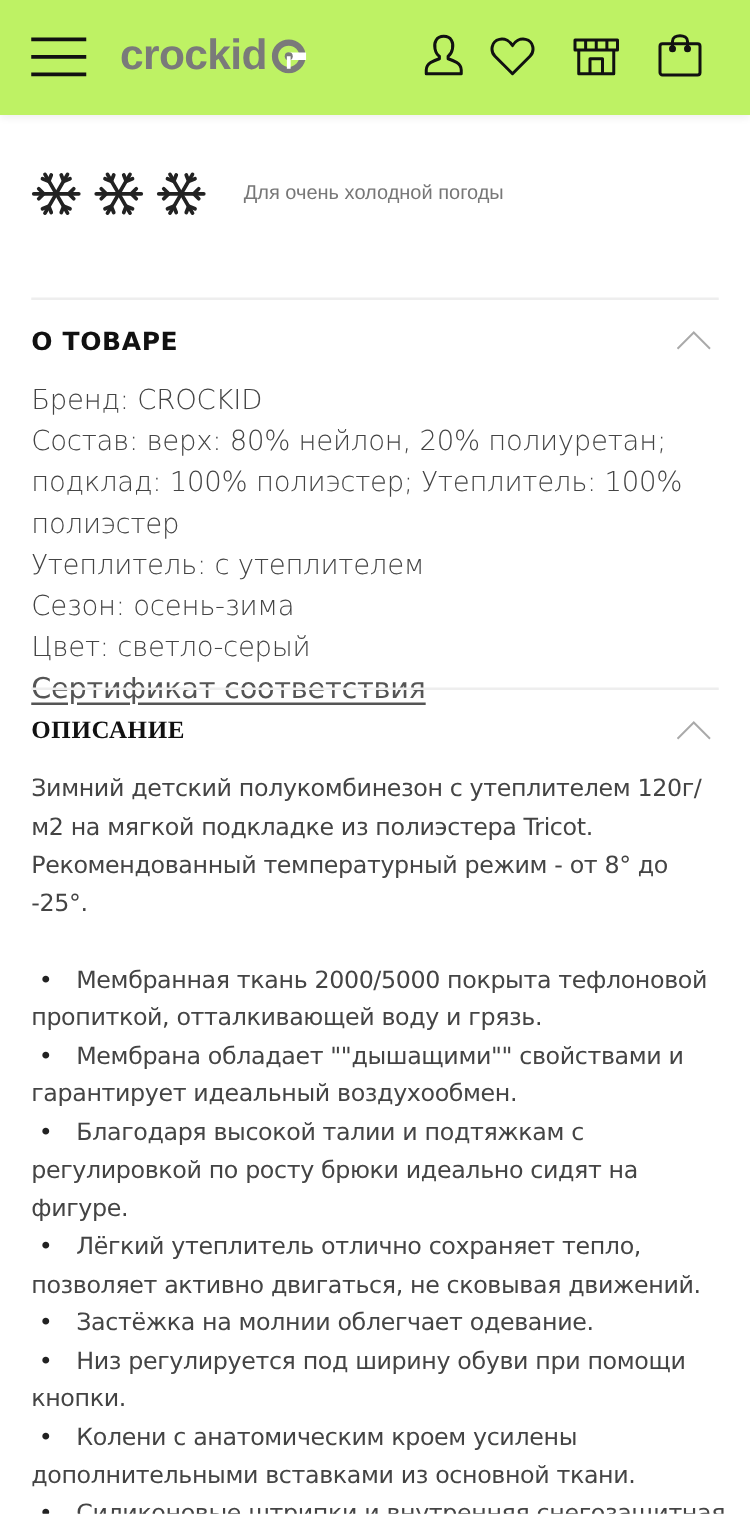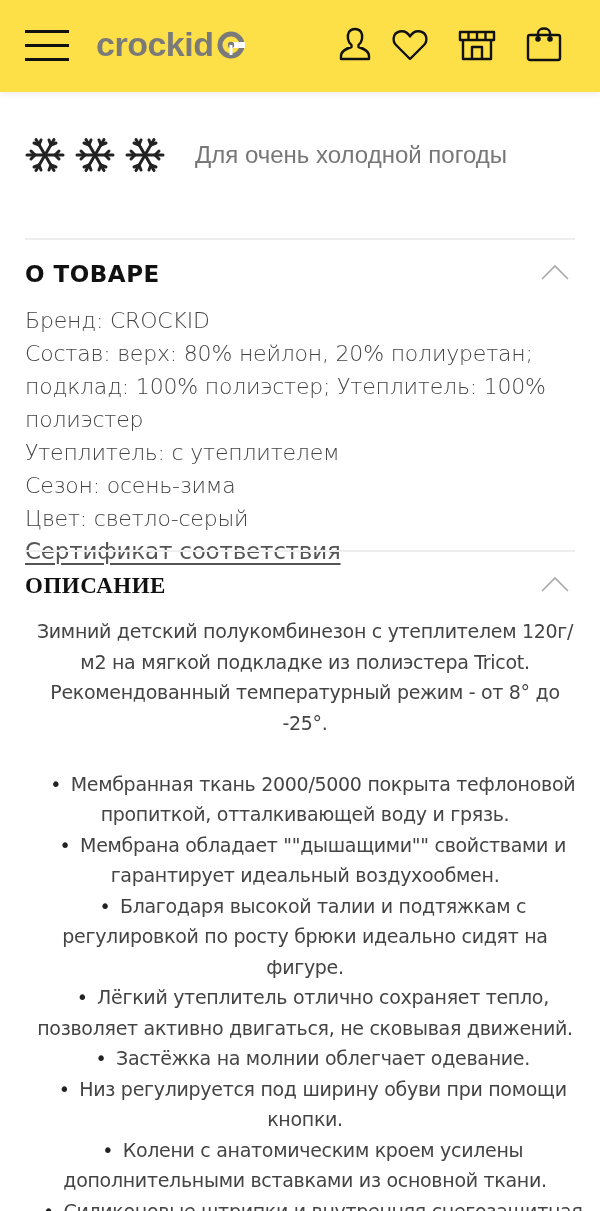--- a/index.html
+++ b/index.html
@@ -1,21 +1,21 @@
 <!DOCTYPE html>
 <html><head>
   <meta charset="utf-8">
   <style>
     * { box-sizing: border-box; margin: 0; padding: 0; }
     html, body { width: 600px; height: 1211px; overflow: hidden; background: #ffffff; }
     body { font-family: "DejaVu Sans", sans-serif; color: #333; position: relative; }
 
     .header {
       position: absolute; top: 0; left: 0; width: 600px; height: 92px;
-      background: #fde047; box-shadow: 0 3px 6px rgba(0,0,0,0.06);
+      background: #bef264; box-shadow: 0 3px 6px rgba(0,0,0,0.06);
       z-index: 2;
       padding-left: 35px;
     }
     .burger { position: absolute; left: 25px; top: 30px; width: 44px; height: 32px; cursor: pointer; }
     .burger span { position: absolute; left: 0; width: 44px; height: 3px; background: #111; }
     .burger span:nth-child(1) { top: 0; }
     .burger span:nth-child(2) { top: 14px; }
     .burger span:nth-child(3) { top: 28px; }
 
     .logo { position: absolute; left: 96px; top: 24px; height: 40px; display: flex; align-items: center; }
@@ -24,37 +24,37 @@
 
     .hicon { position: absolute; top: 24px; width: 40px; height: 40px; cursor: pointer; }
     .hicon svg { width: 100%; height: 100%; }
     .icon-user { left: 335px; }
     .icon-heart { left: 390px; }
     .icon-store { left: 457px; }
     .icon-bag { left: 524px; }
 
     .weather { position: absolute; top: 132px; left: 25px; height: 46px; display: flex; align-items: center; }
     .flake { width: 40px; height: 40px; margin-right: 10px; }
-    .weather-text { margin-left: 20px; font-family: "Liberation Sans", sans-serif; font-size: 24px; color: #777; }
+    .weather-text { margin-left: 20px; font-family: "Liberation Sans", sans-serif; font-size: 16px; color: #777; }
 
     .divider { position: absolute; left: 25px; width: 550px; height: 2px; background: #eeeeee; }
 
     .section-title {
       position: absolute; left: 25px; font-family: "DejaVu Sans", sans-serif; font-weight: bold;
-      font-size: 23px; letter-spacing: 0.5px; color: #111; cursor: pointer;
+      font-size: 20px; letter-spacing: 0.5px; color: #111; cursor: pointer;
     }
     .chevron { position: absolute; left: 541px; width: 28px; height: 16px; cursor: pointer; }
 
     .props { position: absolute; left: 25px; top: 304px; width: 560px; }
     .prop-line { font-size: 22px; line-height: 33px; color: #444; font-weight: 300; white-space: nowrap; letter-spacing: -0.2px; }
     .prop-line.wrap { white-space: normal; }
     .cert-link { display: inline-block; font-size: 23px; line-height: 33px; color: #555; text-decoration: underline; text-underline-offset: 4px; cursor: pointer; letter-spacing: -0.2px; }
 
     .desc { position: absolute; left: 25px; top: 616px; width: 560px; font-size: 19px; line-height: 30.5px; color: #444; letter-spacing: -0.3px; }
-    .desc p { margin: 0; text-align: center; }
+    .desc p { margin: 0; }
     .desc .gap { height: 30.5px; }
     .bullet::before { content: "\2022"; display: inline-block; width: 30px; padding-left: 6px; color: #222; }
   </style>
 </head>
 <body>
 
 <div class="header">
   <div class="burger">
     <span></span>
       <span></span>

